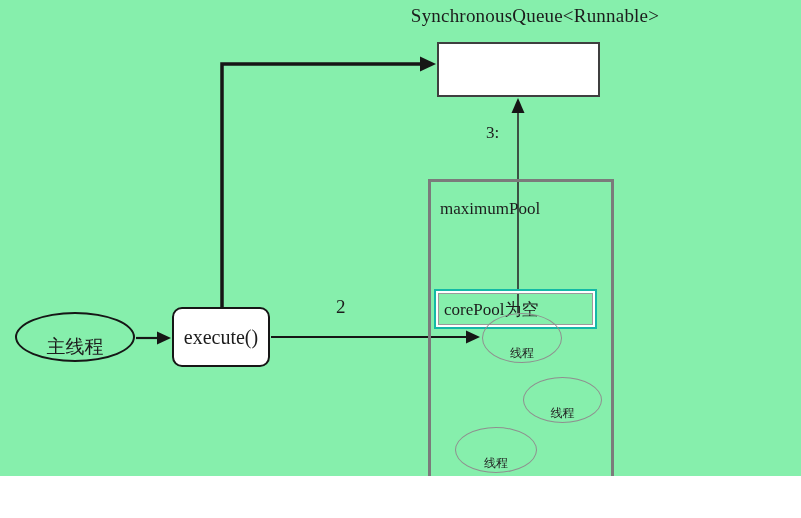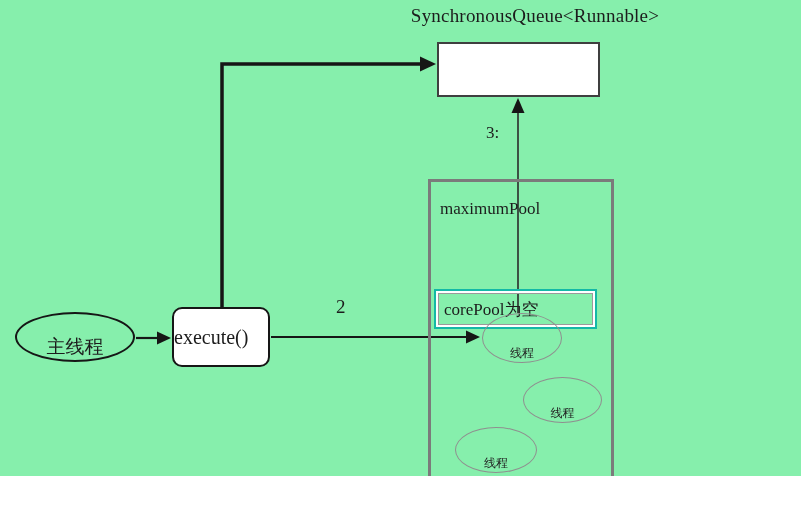--- a/index.html
+++ b/index.html
@@ -66,21 +66,21 @@
   .thread-3 { left: 455px; top: 427px; width: 82px; height: 46px; }
 
   .execute-box {
     left: 172px; top: 307px;
     width: 98px; height: 60px;
     border: 2.5px solid #161616;
     border-radius: 10px;
     background: #ffffff;
     display: flex;
     align-items: center;
-    justify-content: flex-start;
+    justify-content: center;
     font-size: 20px;
     box-sizing: border-box;
   }
   .pool-box {
     left: 428px; top: 179px;
     width: 186px; height: 318px;
     border: 3px solid #7b7b7b;
     box-sizing: border-box;
     background: transparent;
   }

